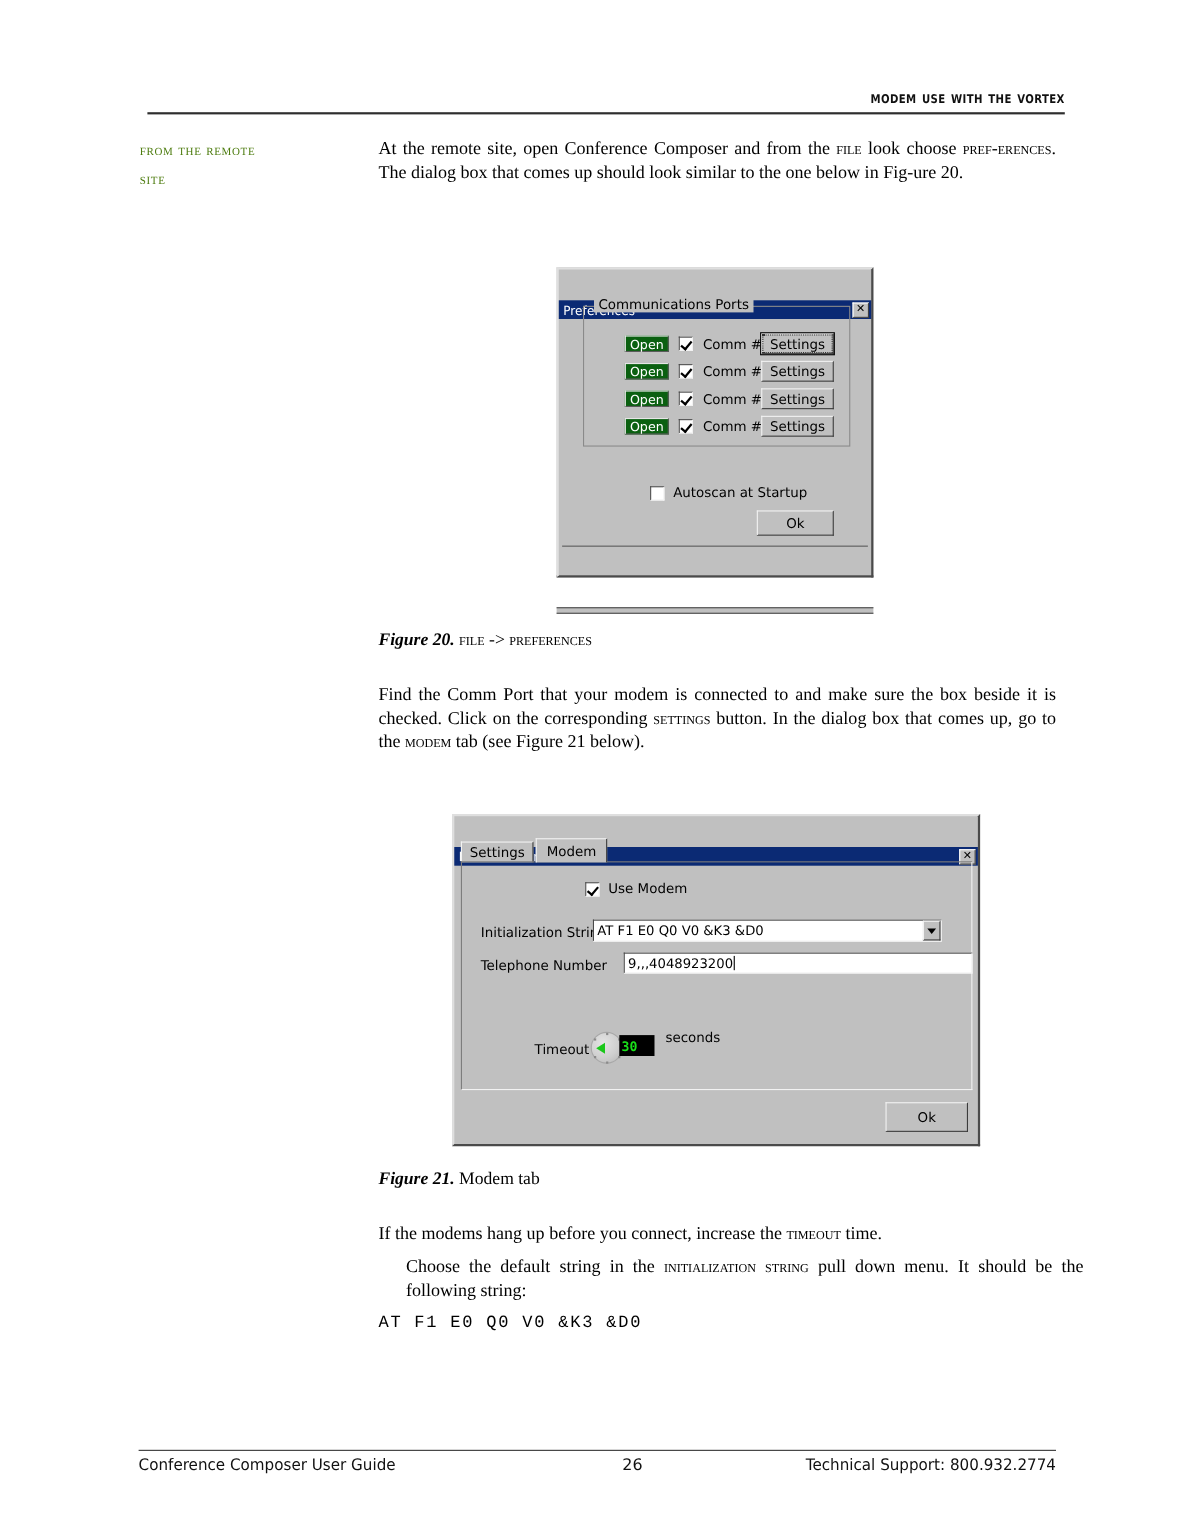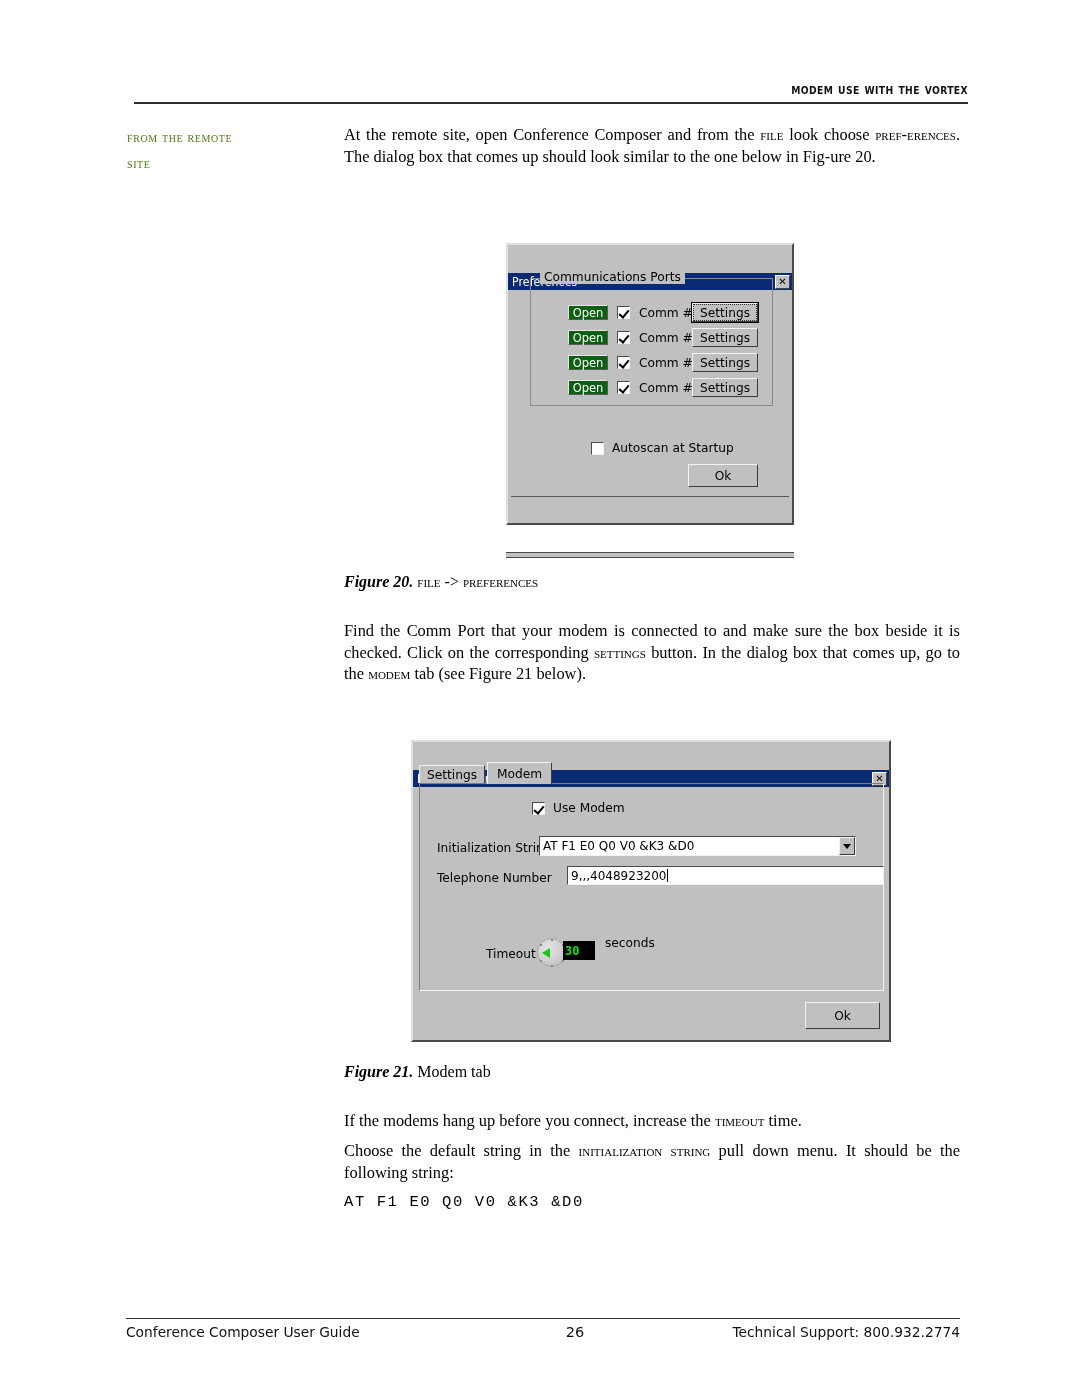--- a/index.html
+++ b/index.html
@@ -401,21 +401,21 @@
 
   <div class="col figcap" style="top:1063px;">
     <b>Figure 21.</b>
     <span>Modem tab</span>
   </div>
 
   <div class="col para" style="top:1110px;text-align:left;">
     <span>If the modems hang up before you connect, increase the </span><span class="sc">Timeout</span><span> time.</span>
   </div>
 
-  <div class="col para" style="top:1140px;">
+  <div class="col para" style="top:1140px;margin-left:25px;">
     <span>Choose the default string in the </span><span class="sc">Initialization String</span><span> pull down menu.  It should be the following string:</span>
   </div>
 
   <div class="col mono" style="top:1193px;">AT F1 E0 Q0 V0 &amp;K3 &amp;D0</div>
 
 
   <div class="footer-rule"></div>
   <div class="footer">
     <span class="f-left">Conference Composer User Guide</span>
     <span class="f-mid">26</span>

